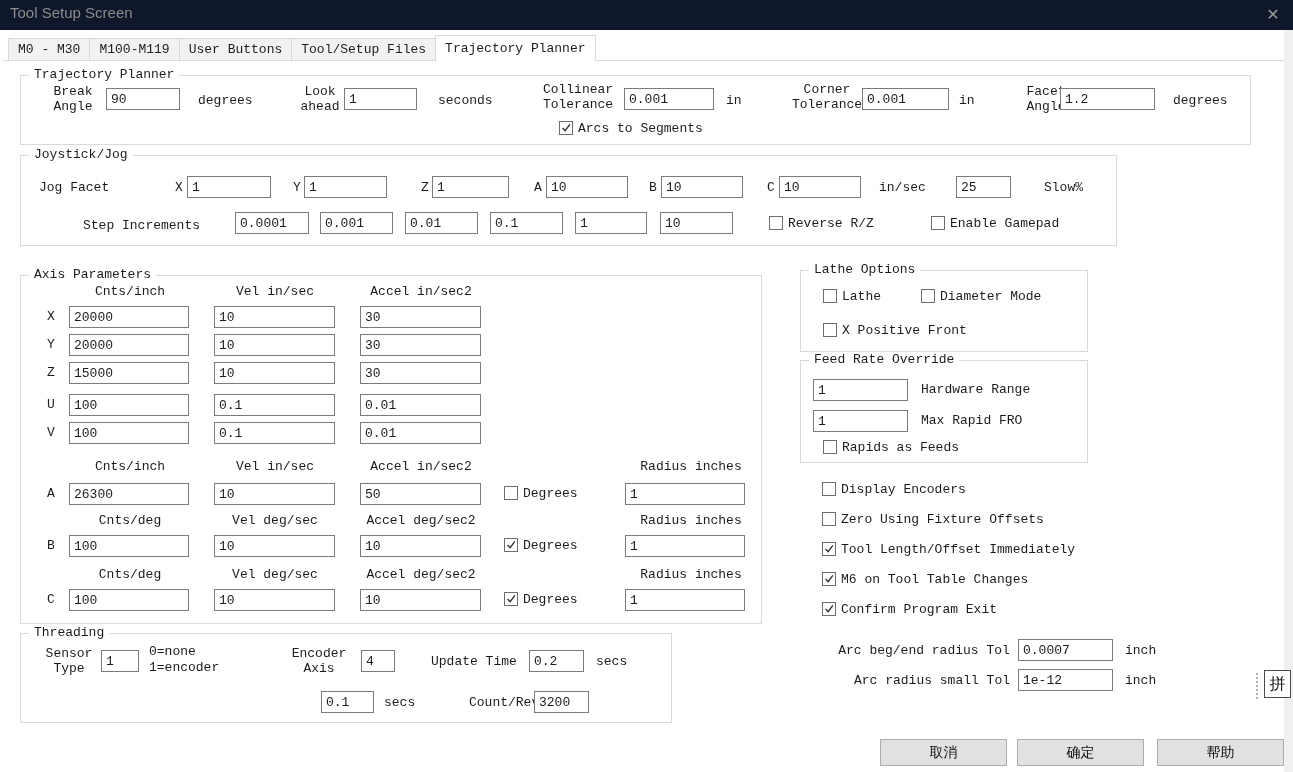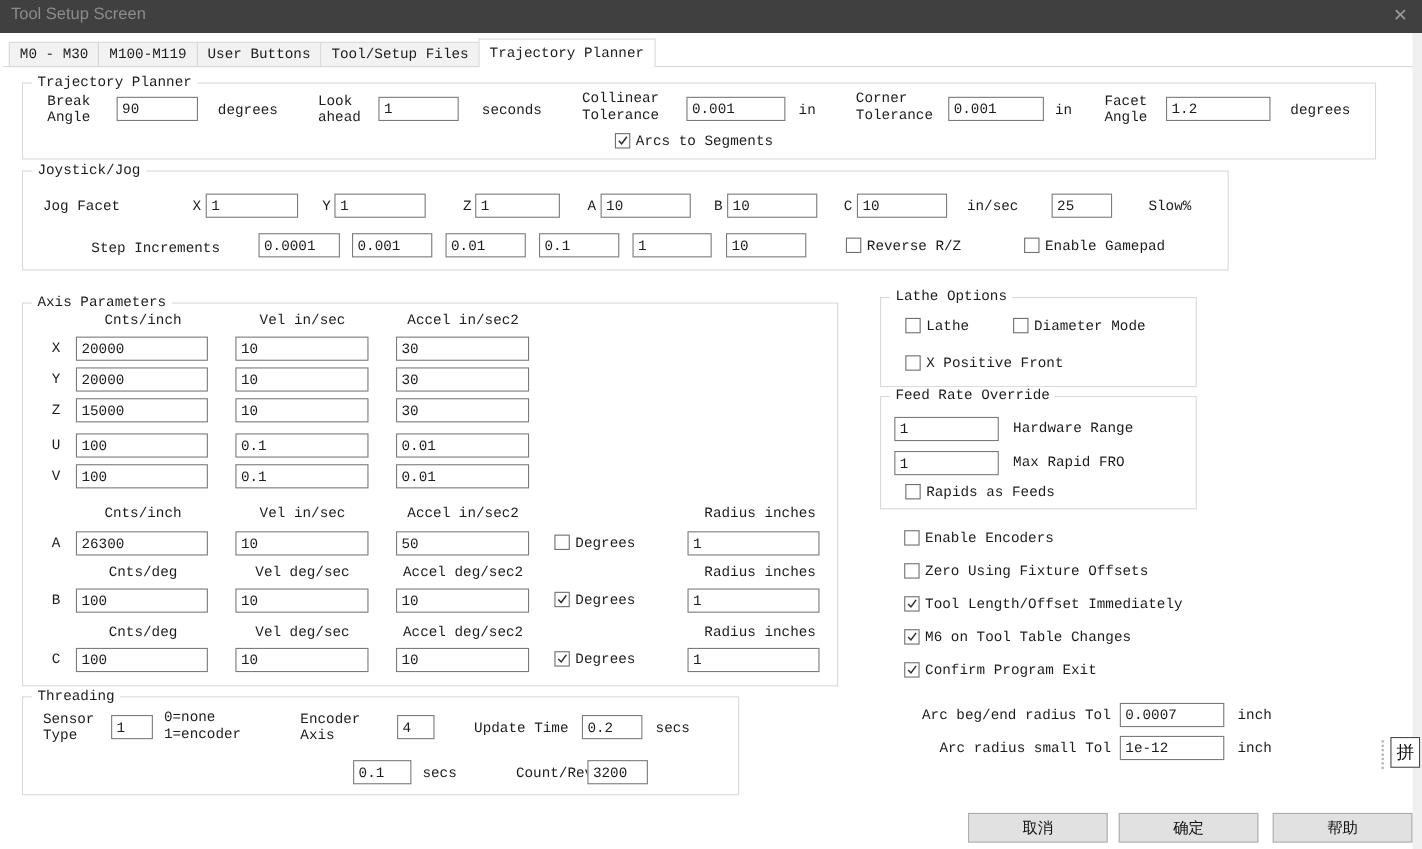--- a/index.html
+++ b/index.html
@@ -1,29 +1,29 @@
 <!DOCTYPE html>
 <html><head>
 <meta charset="utf-8">
 <style>
   html,body{margin:0;padding:0;}
   body{width:1293px;height:772px;position:relative;overflow:hidden;background:#ffffff;
        font-family:"Liberation Mono",monospace;color:#1c1c1c;}
   .lbl{position:absolute;font:13px/16px "Liberation Mono",monospace;white-space:pre;color:#1c1c1c;}
-  .lbl2{position:absolute;font:13px/15px "Liberation Mono",monospace;text-align:left;color:#1c1c1c;}
+  .lbl2{position:absolute;font:13px/15px "Liberation Mono",monospace;text-align:center;color:#1c1c1c;}
   .lblr{position:absolute;font:13px/16px "Liberation Mono",monospace;text-align:center;white-space:pre;color:#1c1c1c;}
   .hdr{position:absolute;transform:translateX(-50%);font:13px/16px "Liberation Mono",monospace;white-space:pre;color:#1c1c1c;}
   .tin{position:absolute;box-sizing:border-box;height:22px;border:1px solid #7b7b7b;border-radius:0;
        background:#fff;font:13px "Liberation Mono",monospace;padding:1px 4px;color:#1c1c1c;outline:none;}
   .cb{position:absolute;box-sizing:border-box;width:14px;height:14px;border:1px solid #6e6e6e;background:#fff;}
   .cb svg{position:absolute;left:0;top:0;width:12px;height:12px;}
   .group{position:absolute;border:1px solid #d9d9d9;background:transparent;}
   .glabel{position:absolute;top:-9px;left:8px;background:#fff;padding:0 5px;
           font:13px/16px "Liberation Mono",monospace;white-space:pre;color:#1c1c1c;}
-  .titlebar{position:absolute;left:0;top:0;width:1293px;height:30px;background:#404040;}
+  .titlebar{position:absolute;left:0;top:0;width:1293px;height:30px;background:#0f172a;}
   .wtitle{position:absolute;left:10px;top:4px;font:15px "Liberation Sans",sans-serif;color:#8b8b8b;}
   .wclose{position:absolute;left:1261px;top:3px;width:24px;height:22px;display:flex;align-items:center;
           justify-content:center;font:16px "Liberation Sans",sans-serif;color:#9a9a9a;cursor:default;}
   .edgestrip{position:absolute;left:1284px;top:30px;width:9px;height:742px;background:#f0f0f0;}
   .tabline{position:absolute;left:3px;top:60px;width:1281px;height:1px;background:#d9d9d9;}
   .tabs{position:absolute;left:8px;top:35px;height:26px;display:flex;align-items:flex-end;}
   .tab{box-sizing:border-box;height:23px;background:#f2f2f2;border:1px solid #d9d9d9;margin-right:-1px;
        padding:0 9px;display:flex;align-items:center;font:13px "Liberation Mono",monospace;white-space:pre;}
   .tab.active{height:26px;background:#fff;border-bottom:none;position:relative;z-index:2;padding:0 9px;}
   .btn{position:absolute;box-sizing:border-box;width:127px;height:27px;background:#e1e1e1;border:1px solid #adadad;
@@ -235,21 +235,21 @@
   <div class="glabel">Feed Rate Override</div>
   <input class="tin" style="left: 12px; top: 18px; width: 95px;" value="1">
   <div class="lbl" style="left:120px;top:21px;">Hardware Range</div>
   <input class="tin" style="left: 12px; top: 49px; width: 95px;" value="1">
   <div class="lbl" style="left:120px;top:52px;">Max Rapid FRO</div>
   <span class="cb" style="left:22px;top:79px;"></span>
   <div class="lbl" style="left:41px;top:79px;">Rapids as Feeds</div>
 </div>
 
 <span class="cb" style="left:822px;top:482px;"></span>
-<div class="lbl" style="left:841px;top:482px;">Enable Encoders</div>
+<div class="lbl" style="left:841px;top:482px;">Display Encoders</div>
 
 <span class="cb" style="left:822px;top:512px;"></span>
 <div class="lbl" style="left:841px;top:512px;">Zero Using Fixture Offsets</div>
 
 <span class="cb" style="left:822px;top:542px;">
   <svg viewBox="0 0 14 14">
       <path d="M3 7l3 3.2 5.5-7.5" fill="none" stroke="#2f2f2f" stroke-width="1.6"></path>
     </svg>
 </span>
 <div class="lbl" style="left:841px;top:542px;">Tool Length/Offset Immediately</div>

